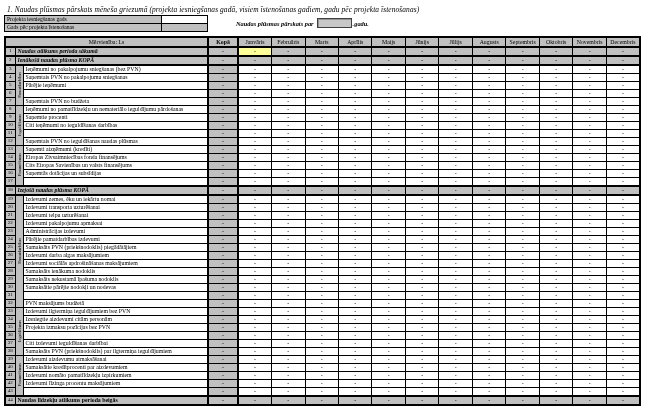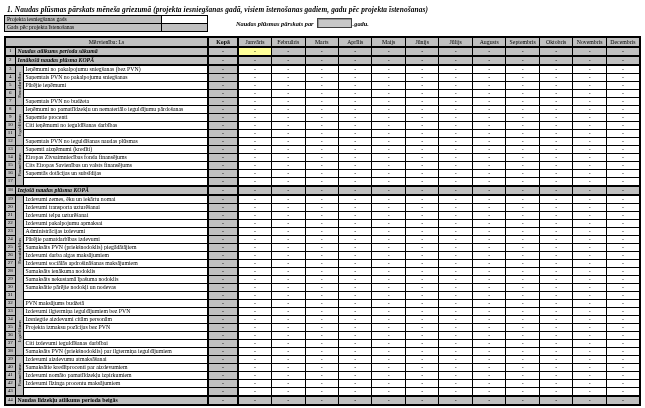--- a/index.html
+++ b/index.html
@@ -1,21 +1,21 @@
 <!DOCTYPE html>
 <html><head>
 <meta charset="utf-8">
 <style>
   html,body{margin:0;padding:0}
   body{
     width:645px;height:408px;position:relative;background:#fff;
     font-family:"Liberation Serif", serif;color:#000;overflow:hidden;
   }
   .title{
-    position:absolute;left:7px;top:5px;font-size:7.4px;font-weight:bold;
+    position:absolute;left:7px;top:5px;font-size:7.4px;font-weight:normal;
     font-style:italic;white-space:nowrap;letter-spacing:.1px;
   }
   
   .form-box{
     position:absolute;left:4px;top:15px;width:202px;border:1px solid #000;background:#c0c0c0;
   }
   .form-row{display:flex;height:7px;line-height:7px;font-size:5.6px}
   .form-row + .form-row{border-top:1px solid #000}
   .form-row .flabel{flex:1;padding-left:2px;white-space:nowrap;overflow:hidden}
   .form-row .fvalue{width:45px;border-left:1px solid #000}

